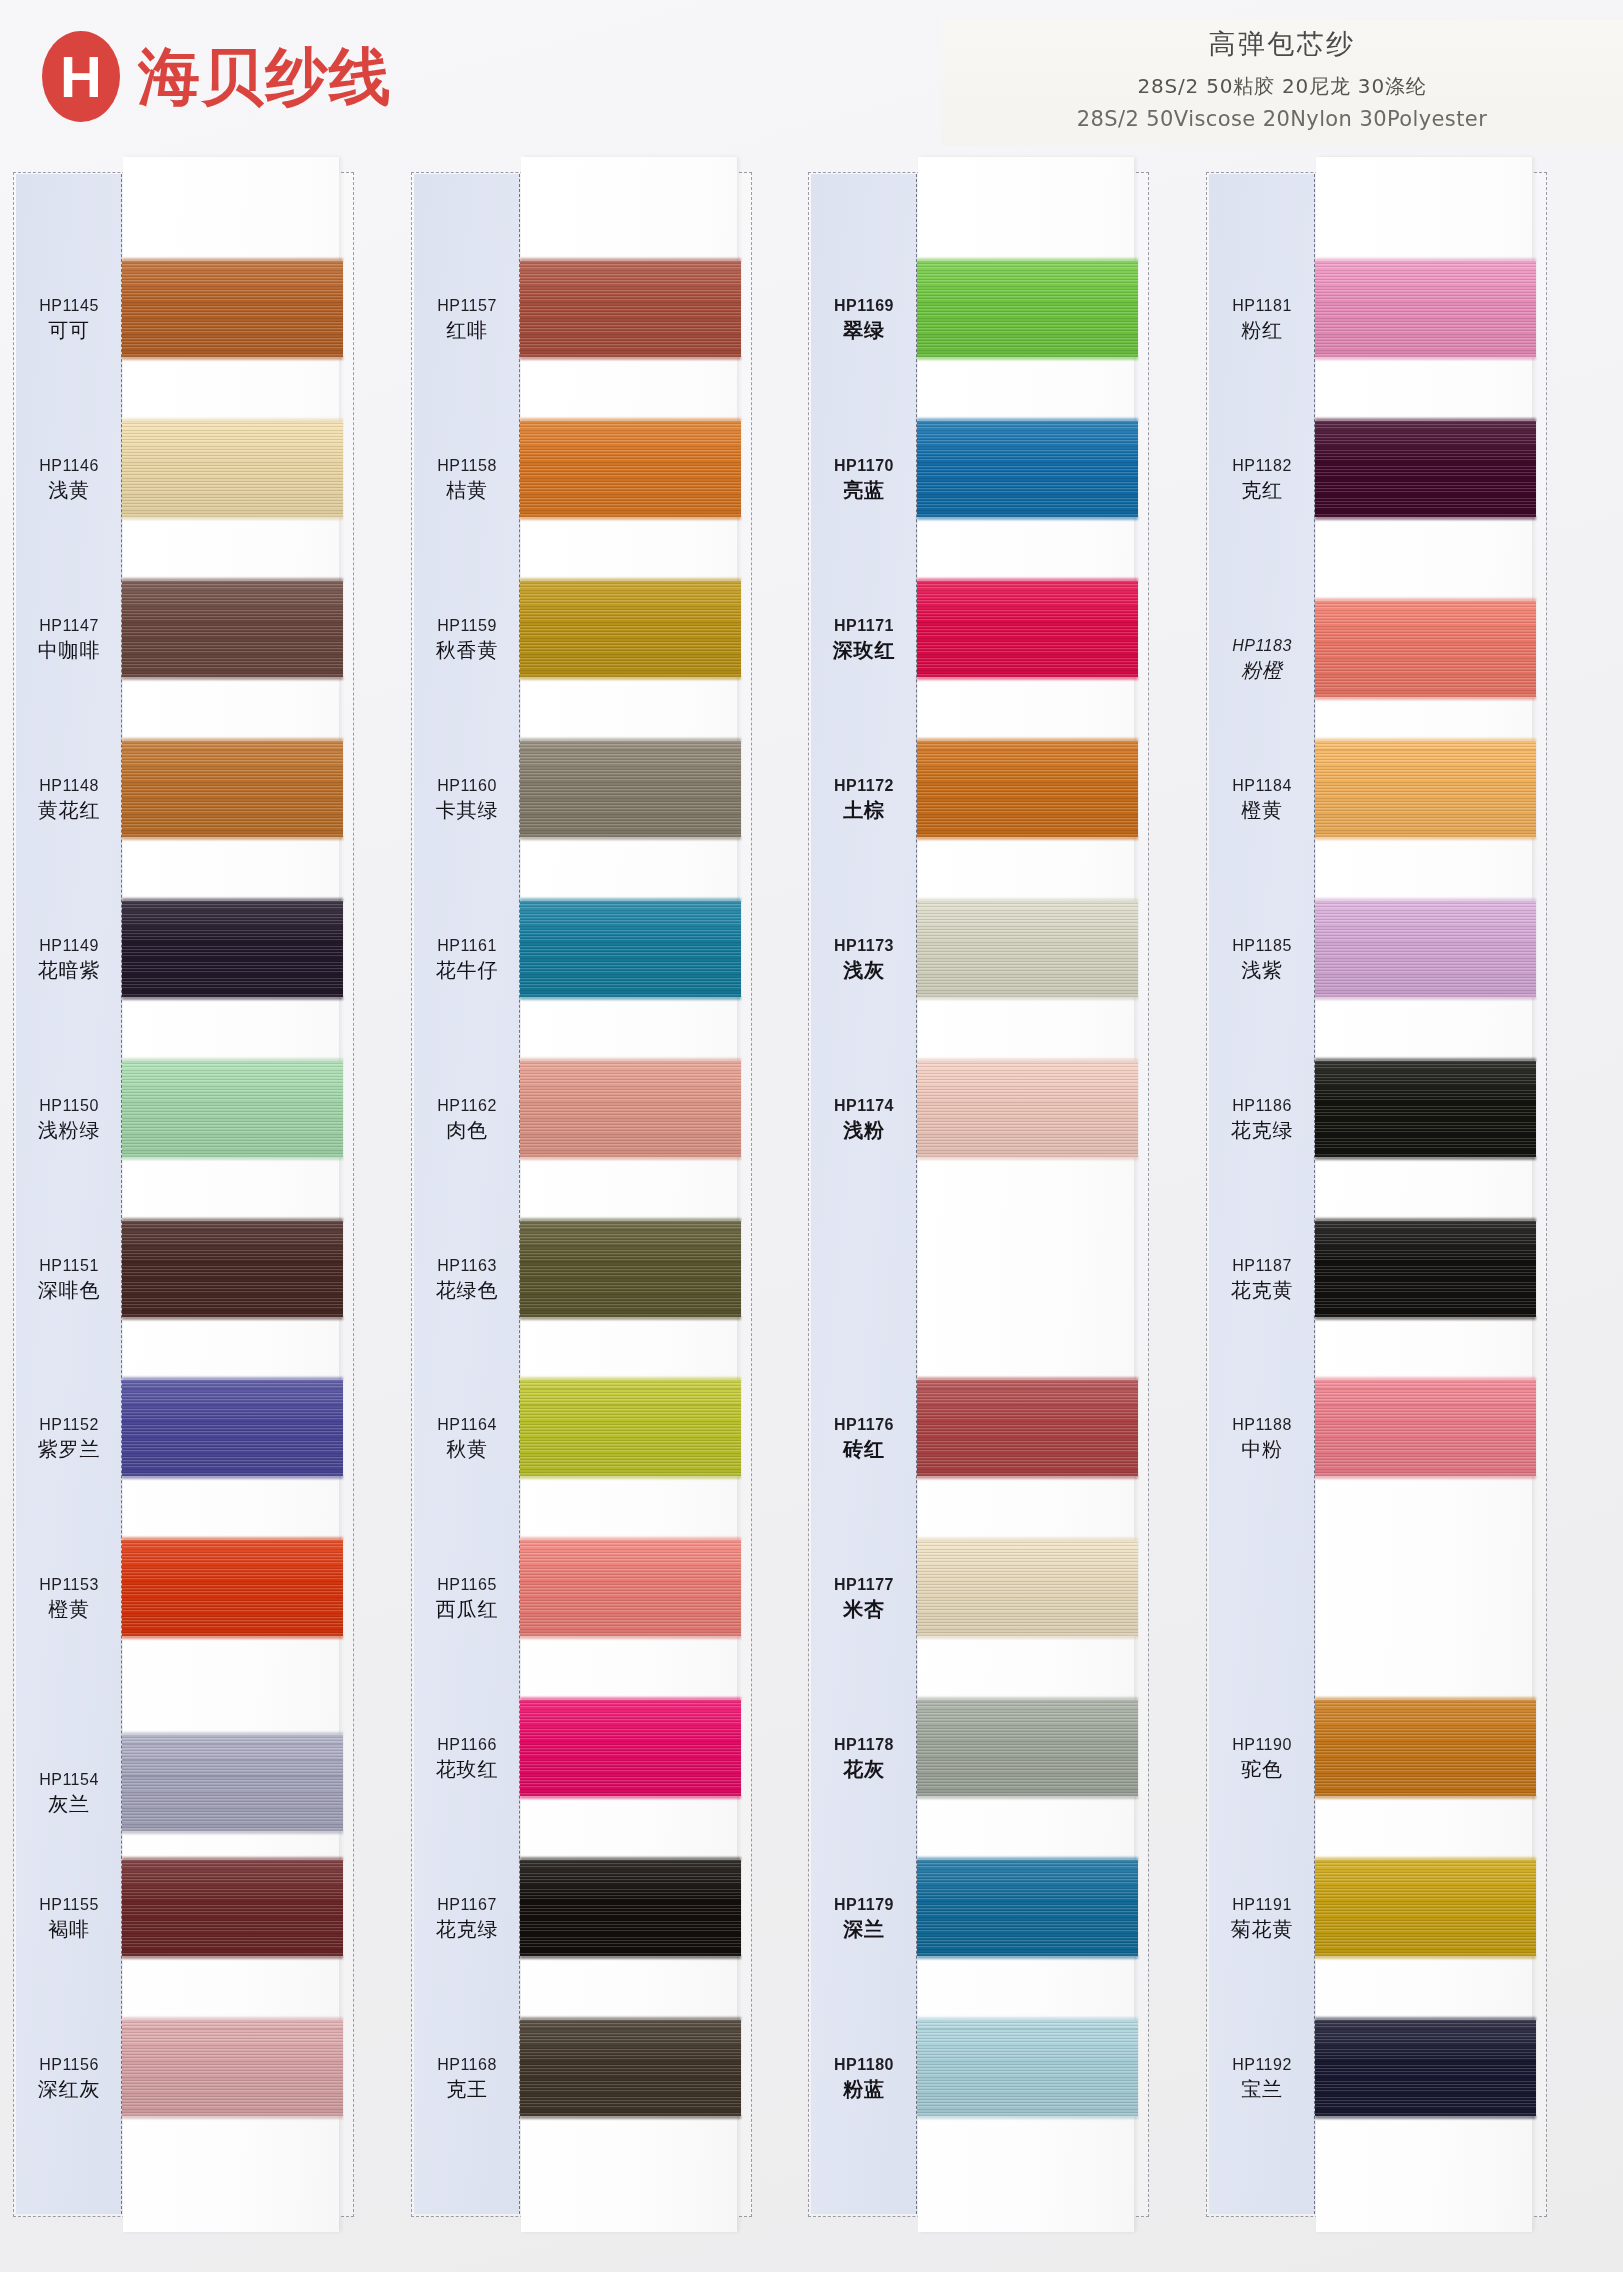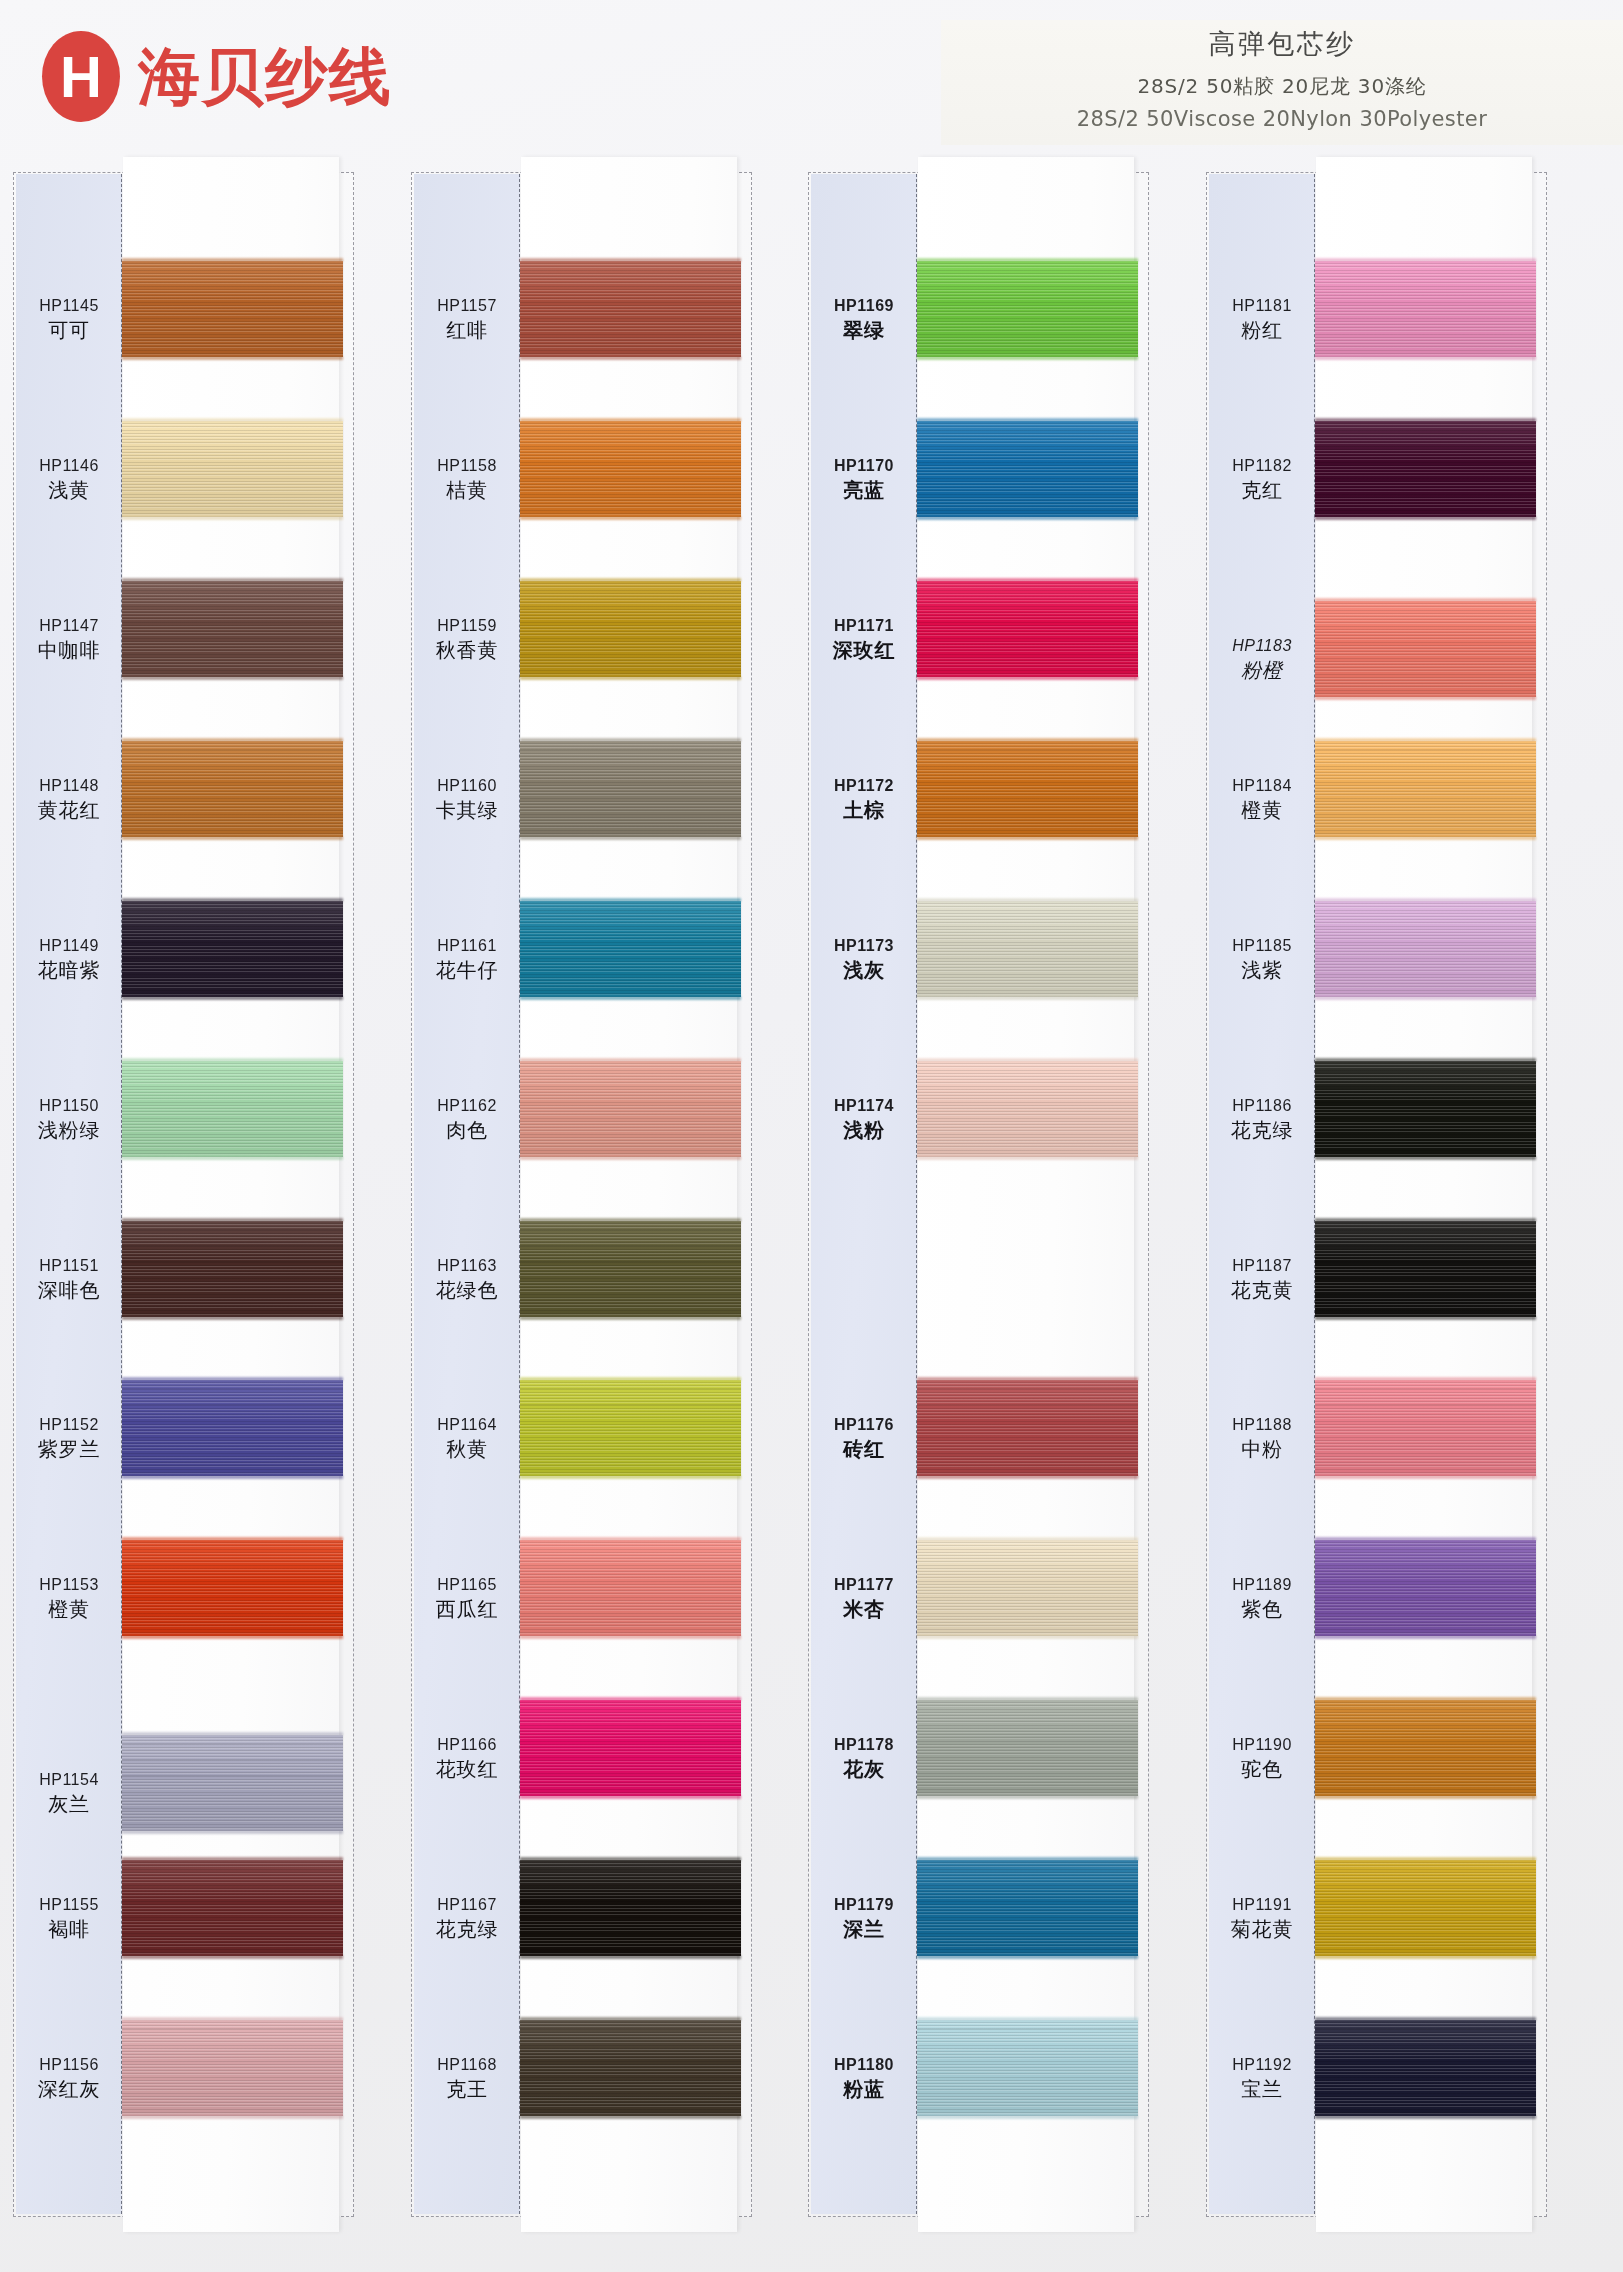--- a/index.html
+++ b/index.html
@@ -462,27 +462,20 @@
             </div>
             <div class="swatch" style="background-color: rgb(19, 18, 16);"></div>
           </div>
           <div class="row" style="top: 1187px;">
             <div class="row-label">
               <div class="code">HP1188</div>
               <div class="cname">中粉</div>
             </div>
             <div class="swatch" style="background-color: rgb(244, 130, 143);"></div>
           </div>
-          <div class="row" style="top: 1347px;">
-            <div class="row-label">
-              <div class="code">HP1189</div>
-              <div class="cname">紫色</div>
-            </div>
-            <div class="swatch" style="background-color: rgb(126, 86, 174);"></div>
-          </div>
           <div class="row" style="top: 1507px;">
             <div class="row-label">
               <div class="code">HP1190</div>
               <div class="cname">驼色</div>
             </div>
             <div class="swatch" style="background-color: rgb(205, 124, 28);"></div>
           </div>
           <div class="row" style="top: 1667px;">
             <div class="row-label">
               <div class="code">HP1191</div>

